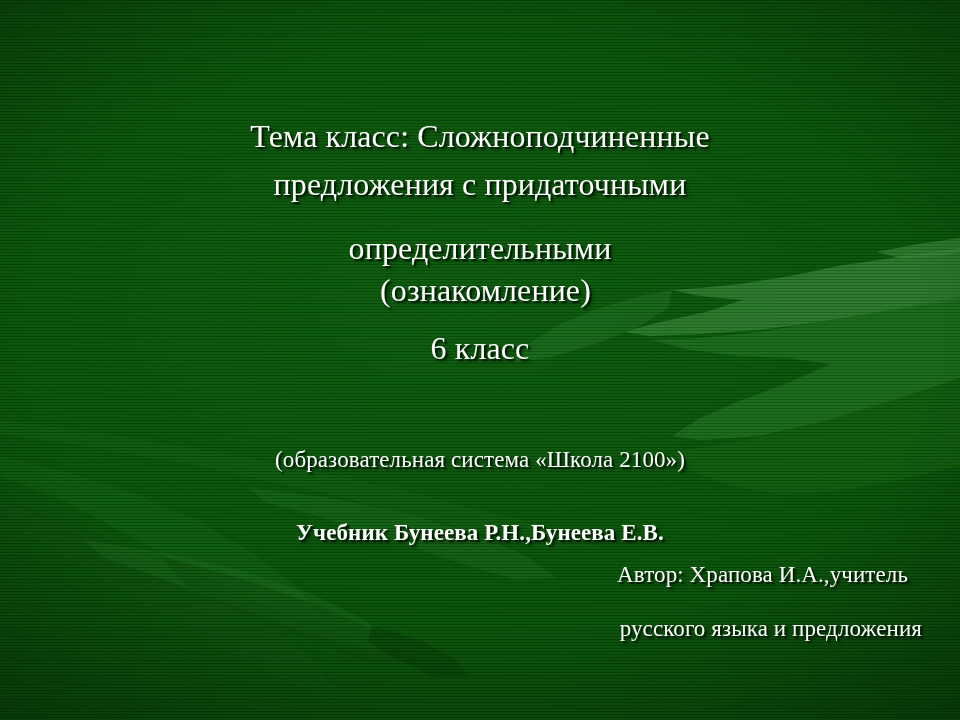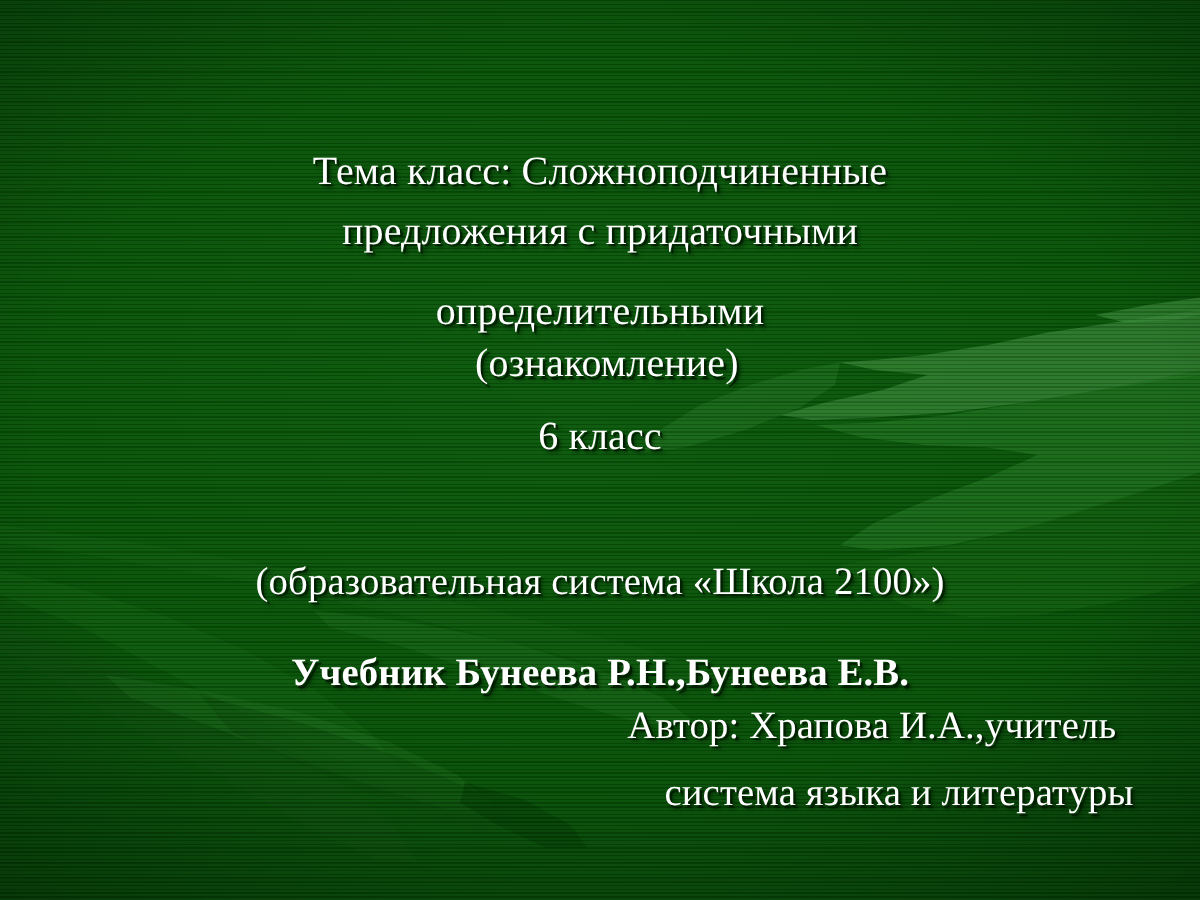--- a/index.html
+++ b/index.html
@@ -63,22 +63,22 @@
     color: #ffffff;
     white-space: nowrap;
     text-shadow:
       2px 2px 0 rgba(0,28,0,0.85),
       3px 3px 3px rgba(0,20,0,0.55);
     letter-spacing: 0.1px;
   }
 
   .block-title { font-size: 32px; }
   .block-sub   { font-size: 32px; }
-  .block-meta  { font-size: 31px; }
-  .block-author{ font-size: 31px; }
+  .block-meta  { font-size: 23px; }
+  .block-author{ font-size: 23px; margin-left: 15px; }
 
   .c1 { left: 0; right: 0; text-align: center; }
 
   #t1 { top: 118px;  }
   #t2 { top: 166px;  }
   #t3 { top: 230px;  }
   #t4 { top: 272px; margin-left: 11px;  }
   #t5 { top: 330px;  }
 
   #m1 { top: 447px; }
@@ -137,17 +137,17 @@
       <div class="line block-sub c1" id="t5">6 класс</div>
     </div>
 
     <div>
       <div class="line block-meta c1" id="m1">(образовательная система «Школа 2100»)</div>
       <div class="line block-meta c1" id="m2">Учебник Бунеева Р.Н.,Бунеева Е.В.</div>
     </div>
 
     <div>
       <div class="line block-author" id="a1">Автор: Храпова И.А.,учитель</div>
-      <div class="line block-author" id="a2">система языка и литературы</div>
+      <div class="line block-author" id="a2">русского языка и предложения</div>
     </div>
 
   </div>
 </div>
 
 </body></html>

